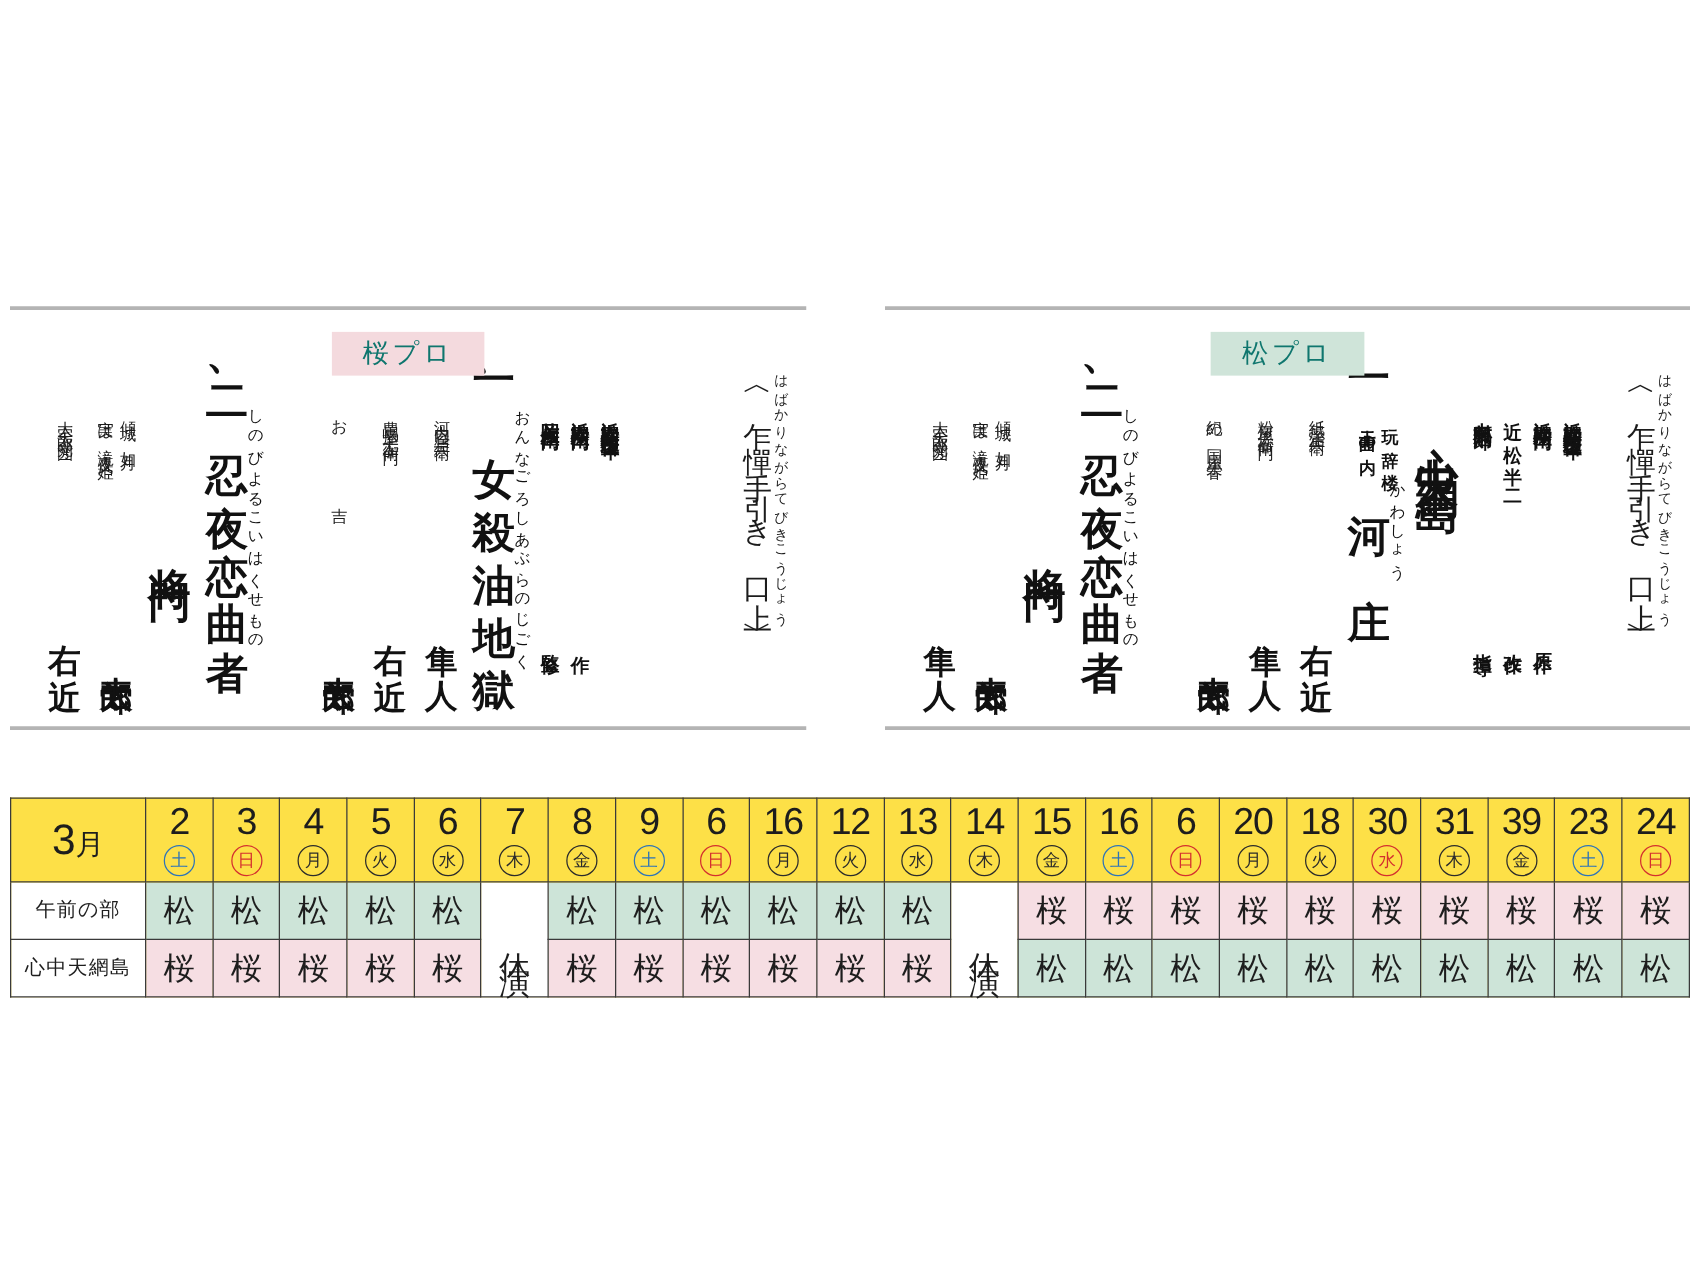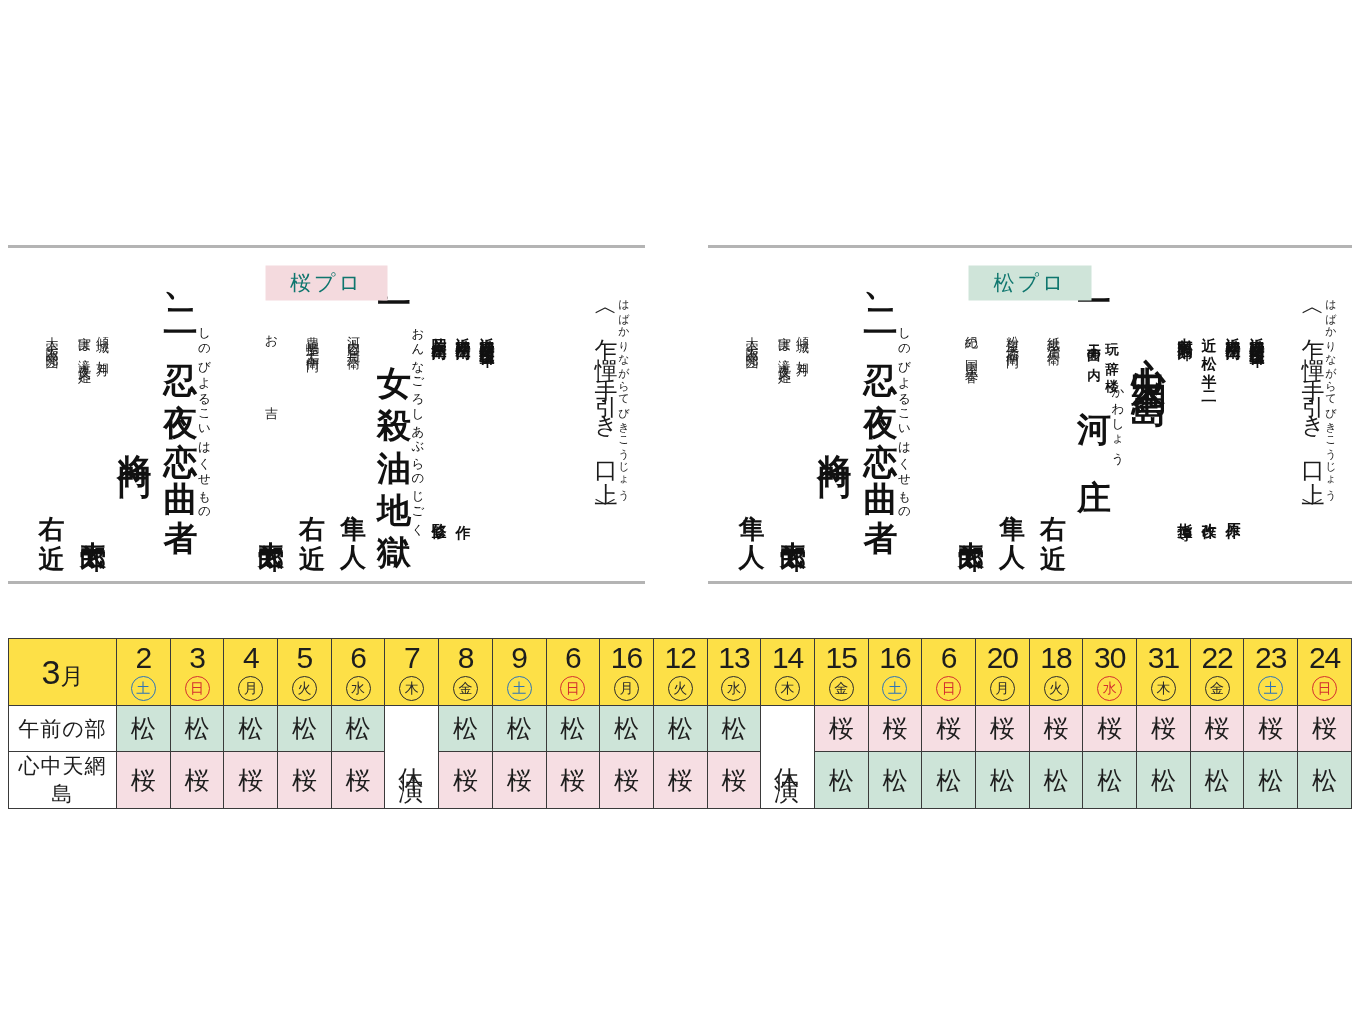--- a/index.html
+++ b/index.html
@@ -60,21 +60,21 @@
             font-family:"Liberation Sans","DejaVu Sans",sans-serif;color:#1d1d1d;}
   .calendar td{border:1px solid #3a3a3a;padding:0;text-align:center;vertical-align:middle;}
   .month-cell{width:107px;height:61px;}
   .mnum{font-size:34px;} .munit{font-size:23px;}
   .date-cell{height:61px;}
   .dnum{font-size:30px;line-height:1;margin-top:4px;letter-spacing:-1px;color:#1d1d1d;}
   .dow{width:25px;height:25px;box-sizing:border-box;border:1.6px solid #2b2b2b;border-radius:50%;
        margin:3px auto 4px;font-size:14px;line-height:22px;color:#2b2b2b;}
   .dow.blue{color:#2e74b8;border-color:#2e74b8;}
   .dow.red{color:#d42f2f;border-color:#d42f2f;}
-  .rowlabel{font-size:21px;height:45px;background:#fff;letter-spacing:1px;}
+  .rowlabel{font-size:16px;height:45px;background:#fff;letter-spacing:1px;}
   .session-cell{font-size:25px;height:45px;}
   .bg-green{background:#cde4d8;}
   .bg-pink{background:#f6dee3;}
   .closed-cell{background:#fff;}
   .closed-inner{writing-mode:vertical-rl;text-orientation:mixed;margin:0 auto;
                 font-size:25px;letter-spacing:9px;white-space:nowrap;}
 </style>
 </head>
 <body>
 
@@ -309,21 +309,21 @@
           </td>
           <td class="date-cell">
             <div class="dnum">30</div>
             <div class="dow red">水</div>
           </td>
           <td class="date-cell">
             <div class="dnum">31</div>
             <div class="dow black">木</div>
           </td>
           <td class="date-cell">
-            <div class="dnum">22</div>
+            <div class="dnum">39</div>
             <div class="dow black">金</div>
           </td>
           <td class="date-cell">
             <div class="dnum">23</div>
             <div class="dow blue">土</div>
           </td>
           <td class="date-cell">
             <div class="dnum">24</div>
             <div class="dow red">日</div>
           </td>

